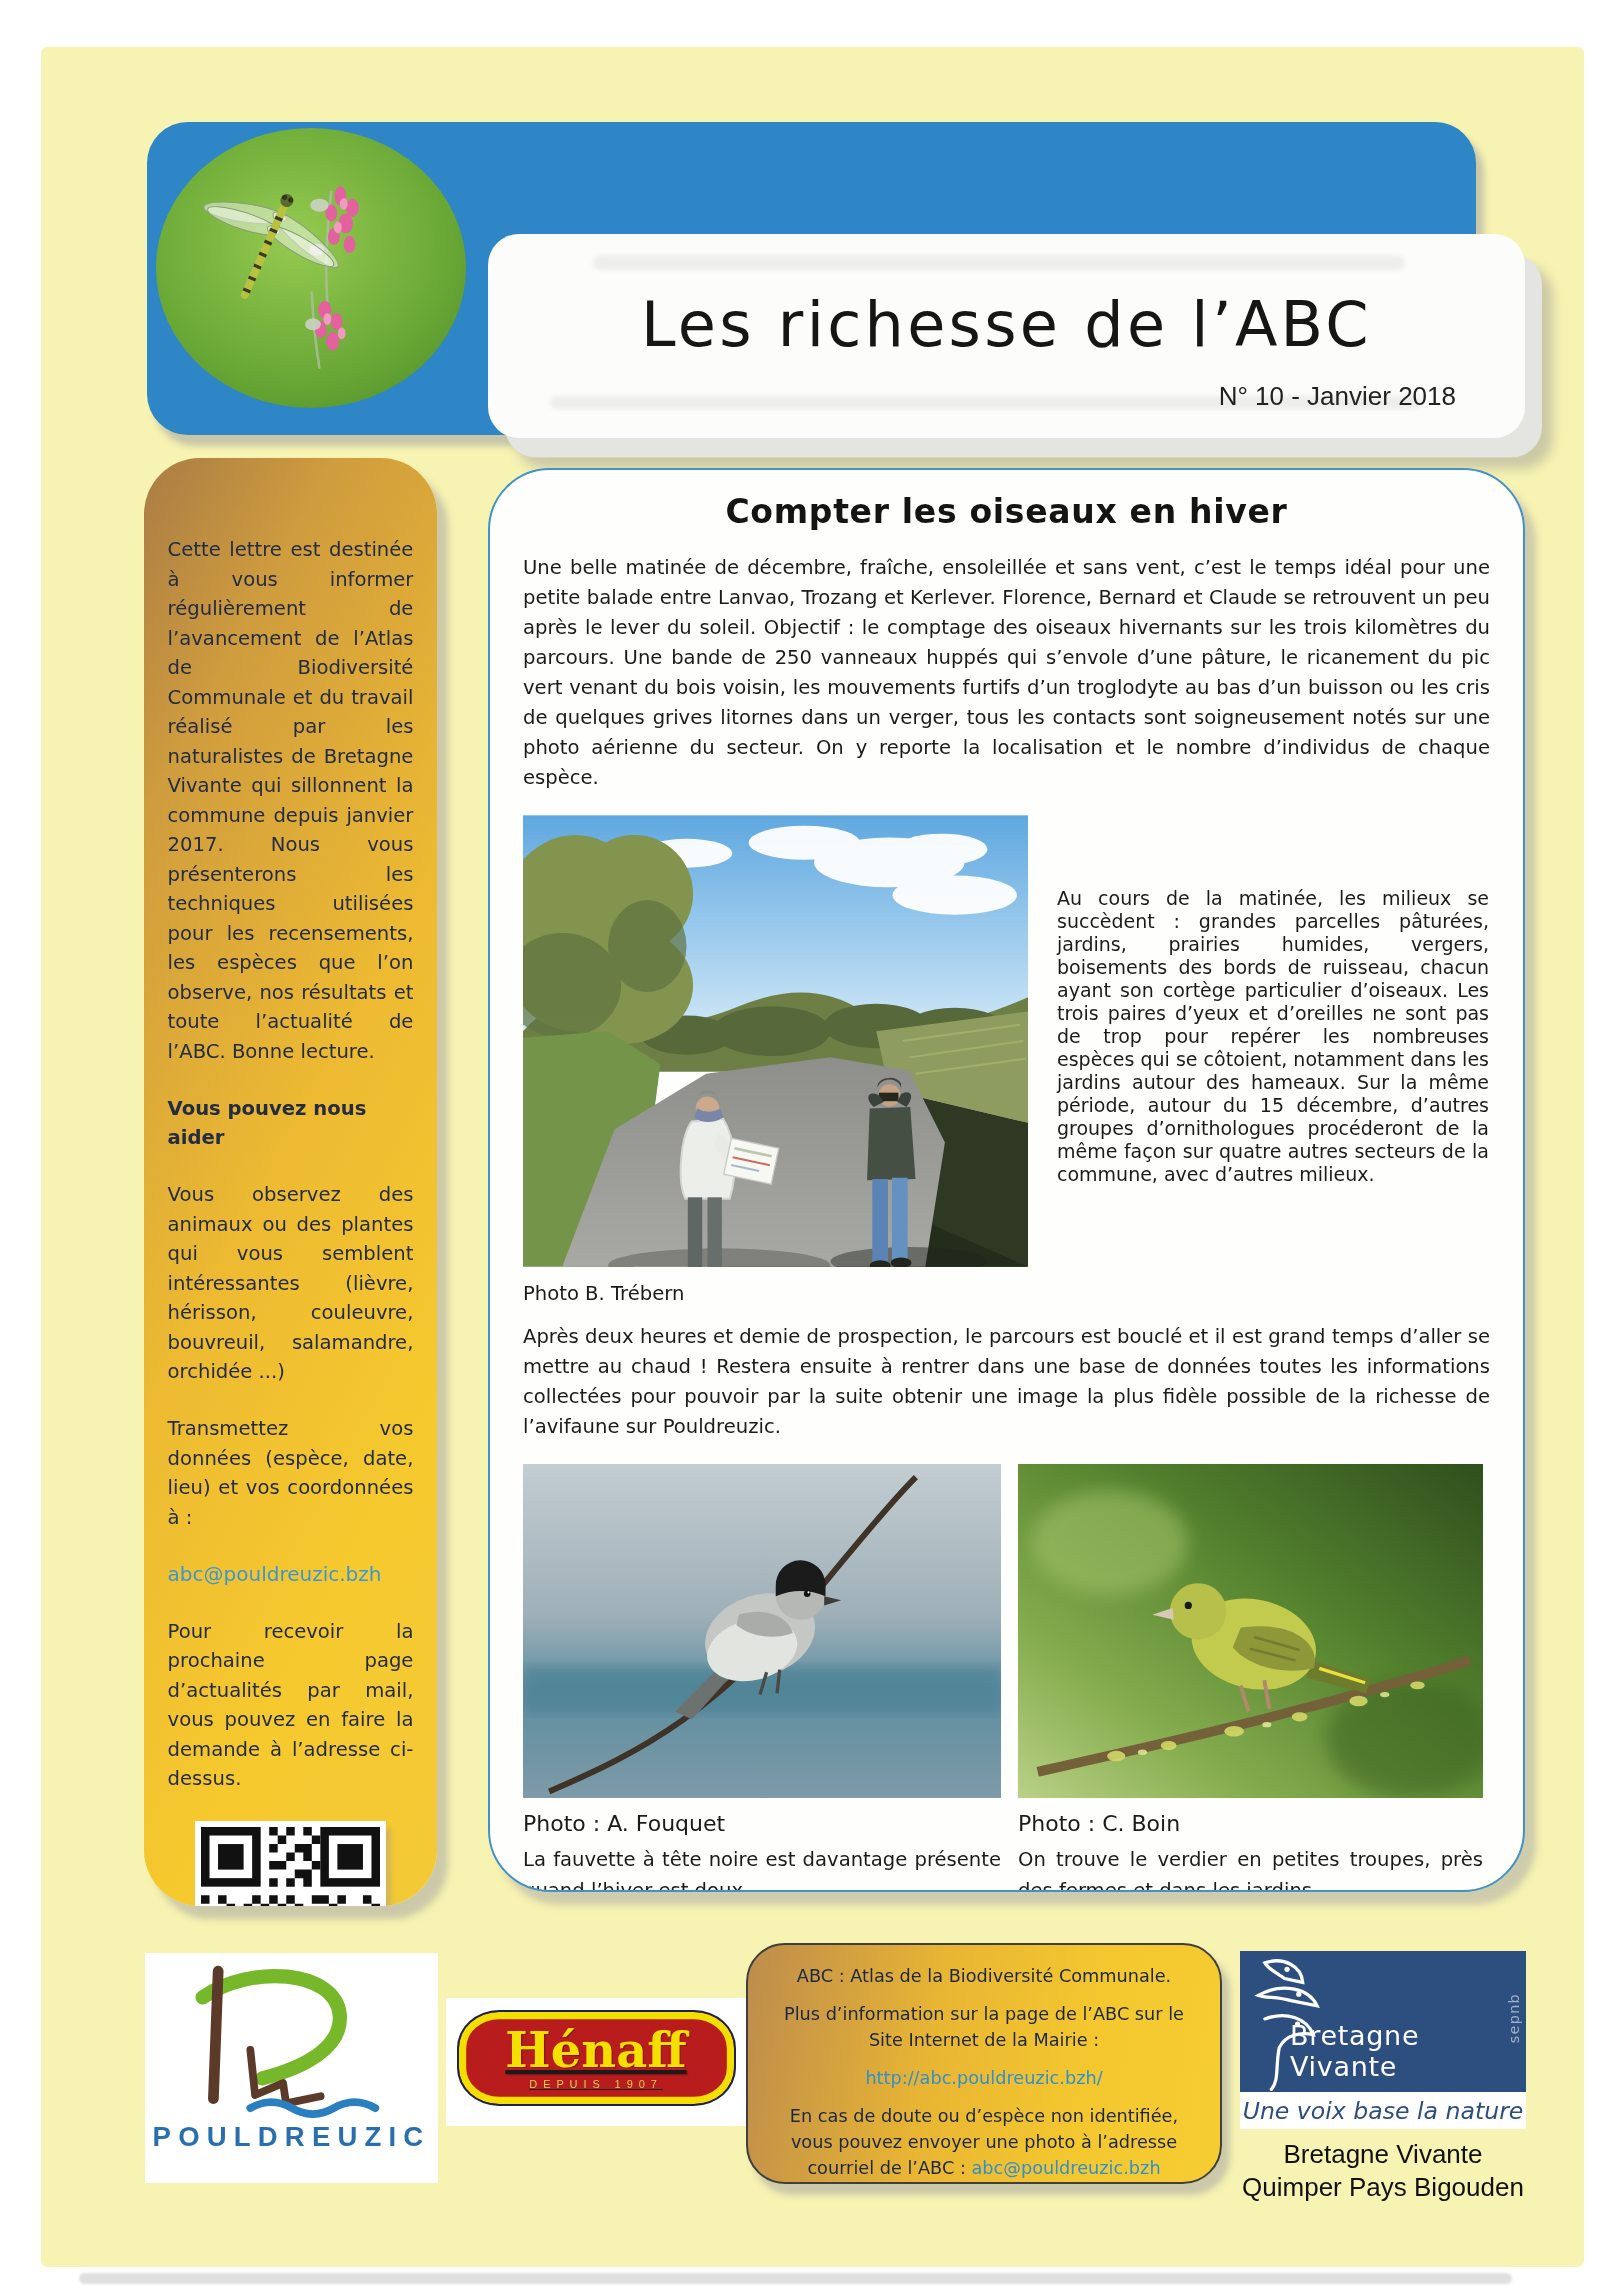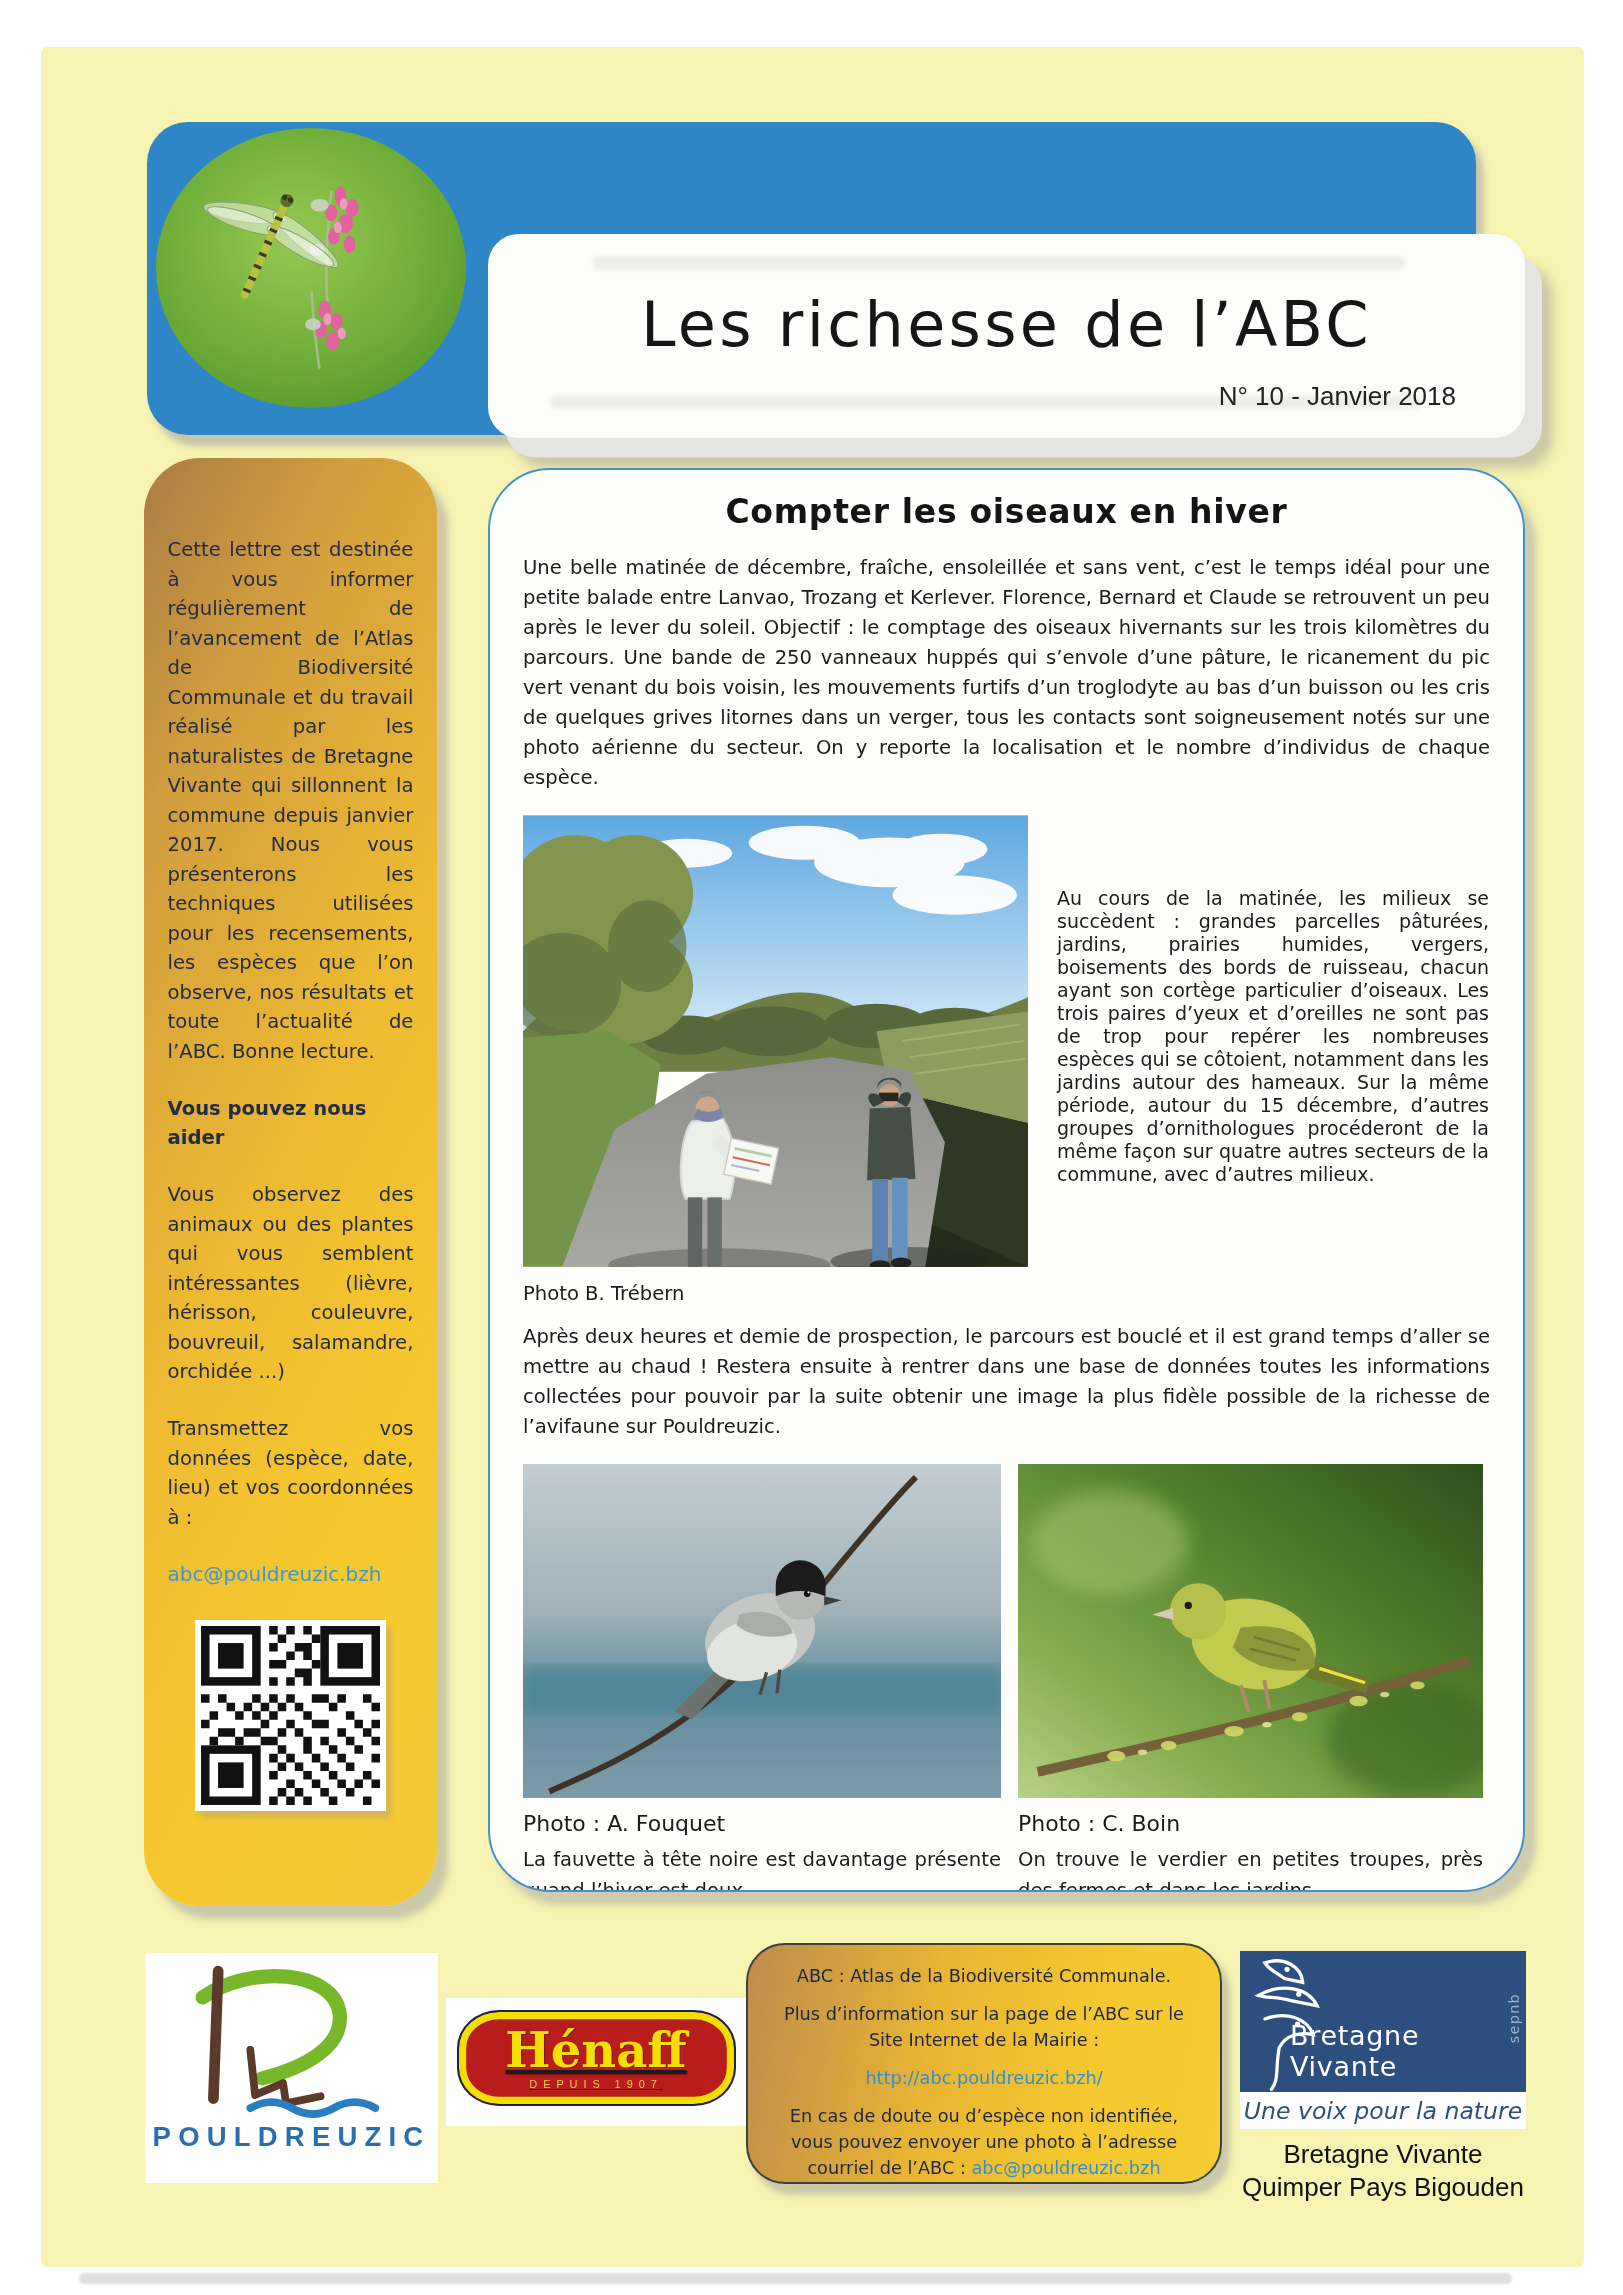--- a/index.html
+++ b/index.html
@@ -159,20 +159,21 @@
     <div class="issue">N° 10 - Janvier 2018</div>
   </div>
 
   <aside class="sidebar">
     <div class="sidebar-inner">
       <p>Cette lettre est destinée à vous informer régulièrement de l’avancement de l’Atlas de Biodiversité Communale et du travail réalisé par les naturalistes de Bretagne Vivante qui sillonnent la commune depuis janvier 2017. Nous vous présenterons les techniques utilisées pour les recensements, les espèces que l’on observe, nos résultats et toute l’actualité de l’ABC. Bonne lecture.</p>
       <p class="sb-heading">Vous pouvez nous aider</p>
       <p>Vous observez des animaux ou des plantes qui vous semblent intéressantes (lièvre, hérisson, couleuvre, bouvreuil, salamandre, orchidée ...)</p>
       <p>Transmettez vos données (espèce, date, lieu) et vos coordonnées à :</p>
       <a class="email-link">abc@pouldreuzic.bzh</a>
+      <p>Pour recevoir la prochaine page d’actualités par mail, vous pouvez en faire la demande à l’adresse ci-dessus.</p>
       <div class="qr-wrap">
         <svg width="179" height="179" viewBox="0 0 273 273">
           <rect width="273" height="273" fill="#ffffff"></rect>
           <g fill="#111111">
             <rect x="0" y="0" width="91" height="91"></rect>
               <rect x="182" y="0" width="91" height="91"></rect>
               <rect x="0" y="182" width="91" height="91"></rect>
           </g>
           <g fill="#ffffff">
             <rect x="13" y="13" width="65" height="65"></rect>
@@ -430,21 +431,21 @@
           <path d="M20,62 C55,42 97,50 110,78 L70,70 C50,64 32,66 20,62 Z"></path>
           <path d="M30,98 C62,86 94,96 104,122 C84,118 62,122 52,142 C46,172 52,192 40,206"></path>
         </g>
         <circle cx="64" cy="22" r="4" fill="#ffffff"></circle>
         <circle cx="82" cy="60" r="4" fill="#ffffff"></circle>
         <circle cx="80" cy="106" r="4" fill="#ffffff"></circle>
       </svg>
       <div class="bv-sepnb">sepnb</div>
       <div class="bv-name">Bretagne Vivante</div>
     </div>
-    <div class="bv-tagline">Une voix pour la nature</div>
+    <div class="bv-tagline">Une voix base la nature</div>
     <div class="bv-org">
       <div>Bretagne Vivante</div>
       <div>Quimper Pays Bigouden</div>
     </div>
   </div>
 
   <div class="scan-smudge"></div>
 </div>
 
 

